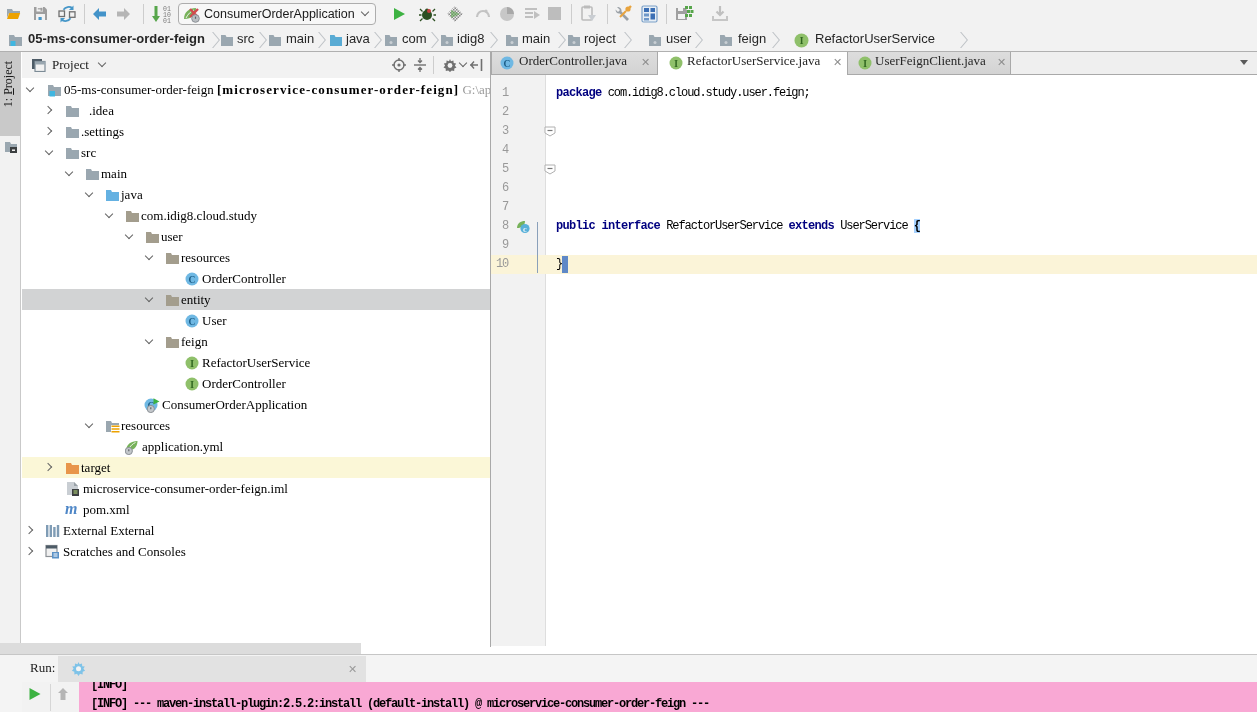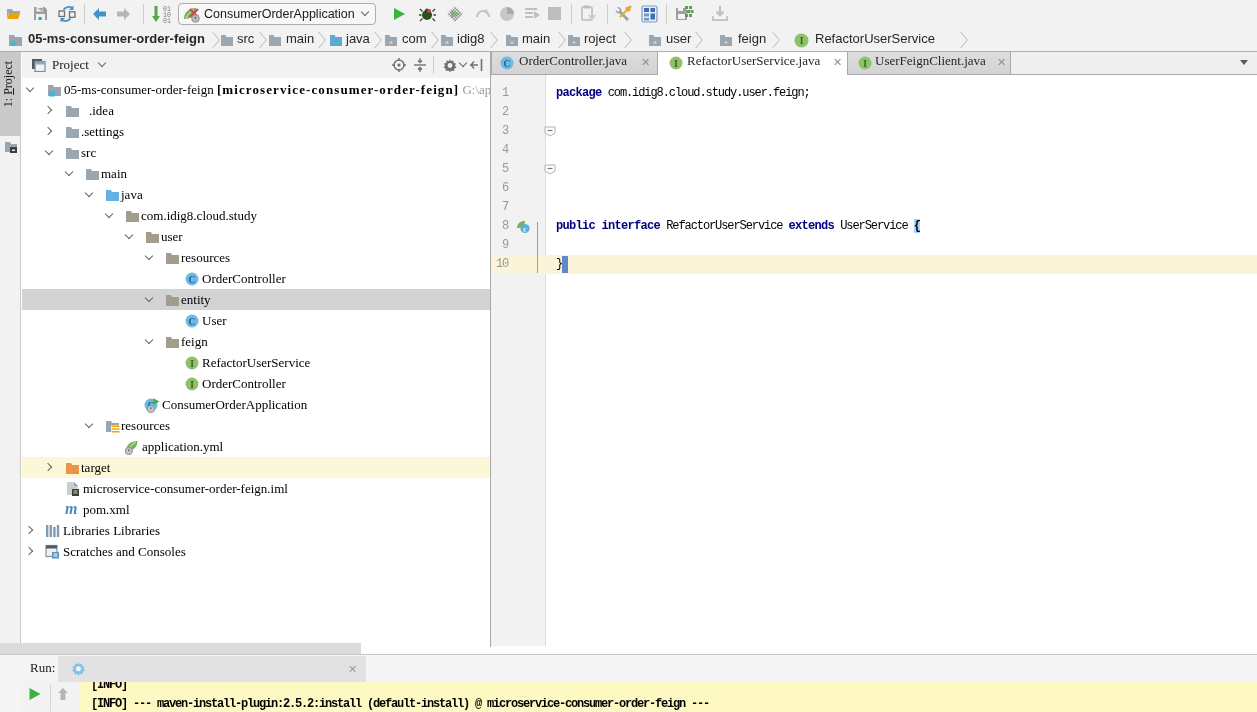--- a/index.html
+++ b/index.html
@@ -438,21 +438,21 @@
     <div class="trow" style="top:468px">
         <span class="chev-r cv" style="left:4px"></span>
         <svg style="left:23px;top:3px" width="15" height="15" viewBox="0 0 15 15">
           <g fill="#7f9cb5">
             <rect x="1" y="2" width="2.4" height="12"></rect>
             <rect x="4.6" y="2" width="2.4" height="12"></rect>
             <rect x="8.2" y="4" width="2.4" height="10"></rect>
             <rect x="11.8" y="2" width="2.4" height="12"></rect>
           </g>
         </svg>
-        <span class="tl" style="left:41px">Libraries Libraries</span>
+        <span class="tl" style="left:41px">External External</span>
       </div>
     <div class="trow" style="top:489px">
         <span class="chev-r cv" style="left:4px"></span>
         <svg style="left:23px;top:3px" width="15" height="15" viewBox="0 0 15 15">
           <rect x="1" y="1.5" width="11" height="11" fill="#f0f0f0" stroke="#8c9196" stroke-width="1.2"></rect>
           <rect x="1" y="1.5" width="11" height="3" fill="#4d5b66"></rect>
           <rect x="7" y="8" width="7" height="6.5" fill="#5a91c6"></rect>
           <g stroke="#fff" stroke-width="1">
             <path d="M8.5 10h4M8.5 12h4"></path>
           </g>
@@ -536,17 +536,17 @@
     </svg>
   <div class="abs" style="left:348px;top:8px;font-size:11px;color:#9a9a9a">✕</div>
   <div class="abs" style="left:22px;top:27px;width:57px;height:31px;background:#f2f2f2"></div>
   <svg class="abs" style="left:28px;top:32px" width="14" height="14" viewBox="0 0 14 14">
       <path d="M1.5 1l11 6-11 6Z" fill="#3db242"></path>
     </svg>
   <div class="abs" style="left:50px;top:29px;width:1px;height:27px;background:#d6d6d6"></div>
   <svg class="abs" style="left:56px;top:32px" width="14" height="14" viewBox="0 0 14 14">
       <path d="M7 1l5 5H9.5v7h-5V6H2Z" fill="#b5b5b5"></path>
     </svg>
-  <div class="abs" style="left:79px;top:27px;width:1178px;height:31px;background:#fef9c3;overflow:hidden">
+  <div class="abs" style="left:79px;top:27px;width:1178px;height:31px;background:#f9a8d4;overflow:hidden">
     <div class="cl" style="left:12px;top:-6px;color:#000;font-weight:bold;letter-spacing:-1.2px">[INFO]</div>
     <div class="cl" style="left:12px;top:13px;color:#000;font-weight:bold;letter-spacing:-1.2px">[INFO] --- maven-install-plugin:2.5.2:install (default-install) @ microservice-consumer-order-feign ---</div>
   </div>
 </div>
 
 </body></html>

